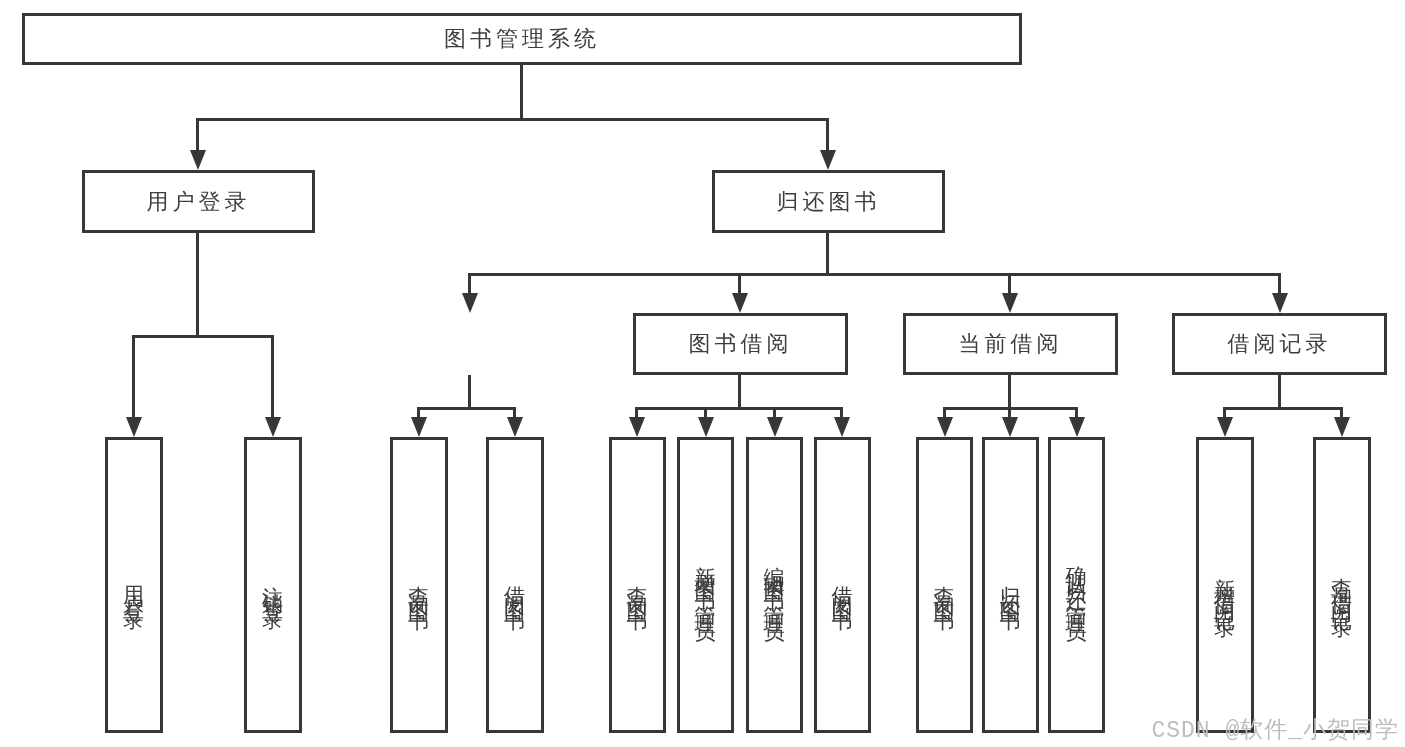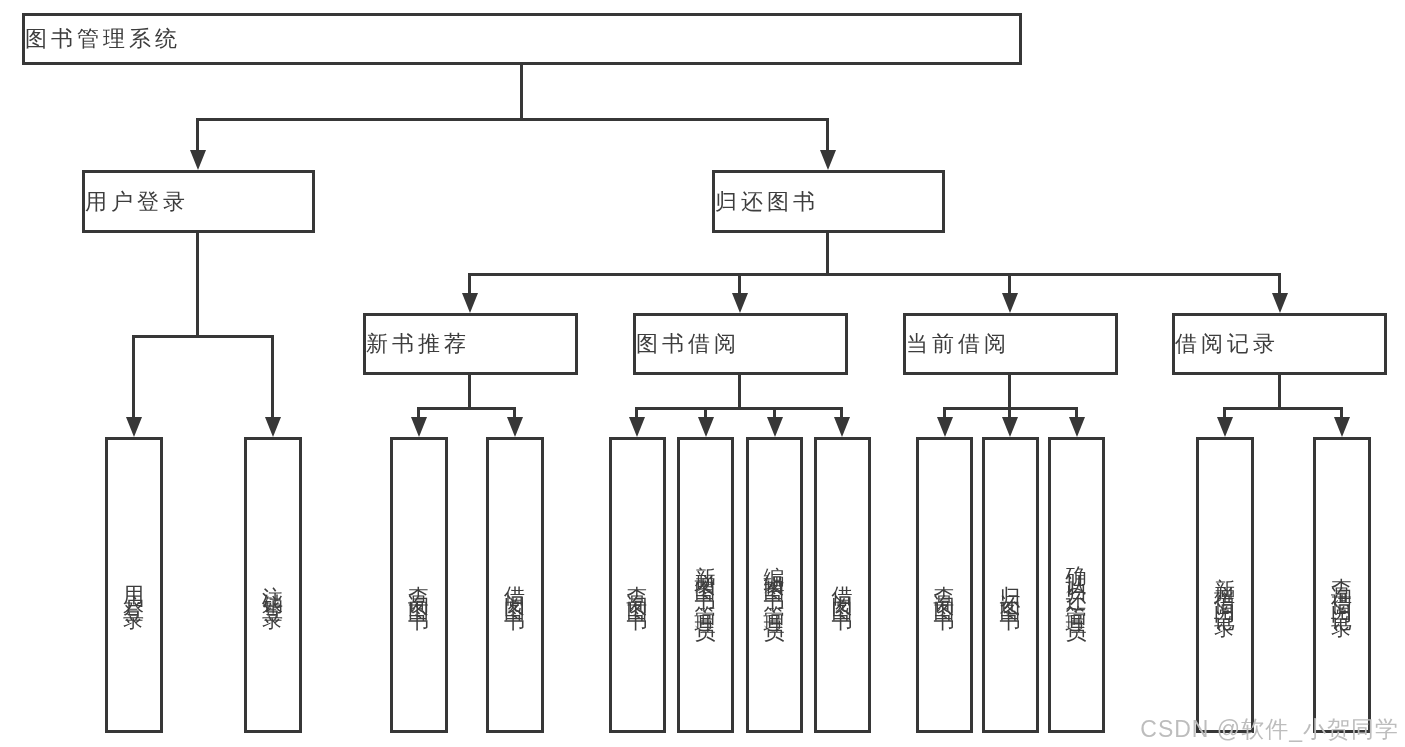--- a/index.html
+++ b/index.html
@@ -3,21 +3,21 @@
 <meta charset="utf-8">
 <style>
   :root { --line:#373737; --text:#3d3d3d; --wm:#bdbdbd; --bg:#ffffff; }
   html,body{margin:0;padding:0;background:var(--bg);}
   .canvas{
     position:relative;width:1405px;height:747px;background:var(--bg);
     font-family:"Liberation Sans","DejaVu Sans",sans-serif;overflow:hidden;
   }
   .node{
     position:absolute;box-sizing:border-box;border:3px solid var(--line);
-    background:var(--bg);display:flex;align-items:center;justify-content:flex-start;
+    background:var(--bg);display:flex;align-items:center;justify-content:center;
     font-size:22px;letter-spacing:4px;color:var(--text);white-space:nowrap;
   }
   .leaf{
     position:absolute;box-sizing:border-box;border:3px solid var(--line);
     background:var(--bg);display:flex;align-items:center;justify-content:center;
     top:437px;height:296px;color:var(--text);
   }
   .leaf span{
     writing-mode:vertical-rl;text-orientation:mixed;
     font-size:21px;letter-spacing:8px;line-height:1.1;
@@ -25,42 +25,39 @@
   .h,.v{position:absolute;background:var(--line);}
   .h{height:3px;}
   .v{width:3px;}
   .arrow{
     position:absolute;width:0;height:0;
     border-left:8px solid transparent;border-right:8px solid transparent;
     border-top:20px solid var(--line);
   }
   .watermark{
     position:absolute;right:6px;bottom:2px;font-size:23px;letter-spacing:1px;
-    color:var(--wm);z-index:5;
+    color:var(--wm);z-index:5;font-family:Liberation Mono, monospace;
   }
 </style>
 </head>
 <body>
 
 <div class="canvas">
 
   <div class="node" style="left:22px;top:13px;width:1000px;height:52px;">
     <span>图书管理系统</span>
   </div>
 
   <div class="node" style="left:82px;top:170px;width:233px;height:63px;">
     <span>用户登录</span>
   </div>
   <div class="node" style="left:712px;top:170px;width:233px;height:63px;">
     <span>归还图书</span>
   </div>
 
-  <div class="node" style="left:363px;top:313px;width:215px;height:62px;">
-    <span>新书推荐</span>
-  </div>
   <div class="node" style="left:633px;top:313px;width:215px;height:62px;">
     <span>图书借阅</span>
   </div>
   <div class="node" style="left:903px;top:313px;width:215px;height:62px;">
     <span>当前借阅</span>
   </div>
   <div class="node" style="left:1172px;top:313px;width:215px;height:62px;">
     <span>借阅记录</span>
   </div>
 

